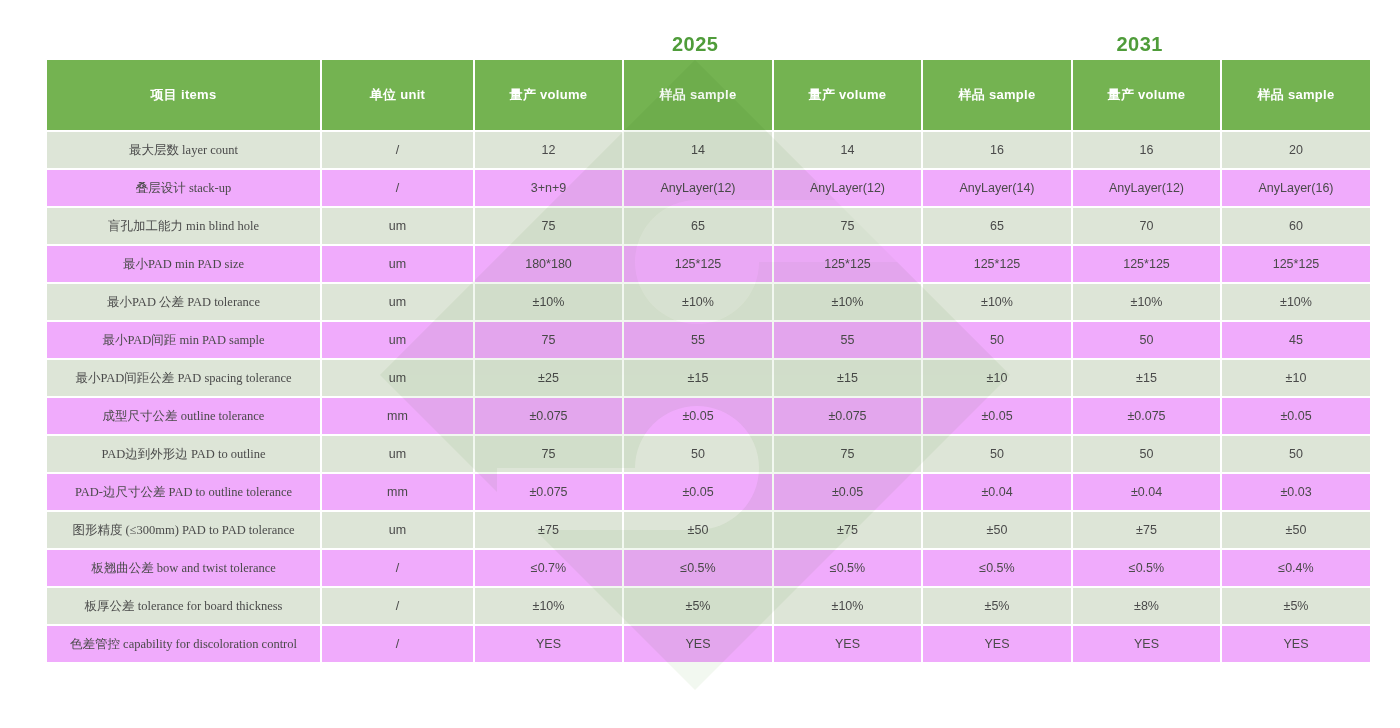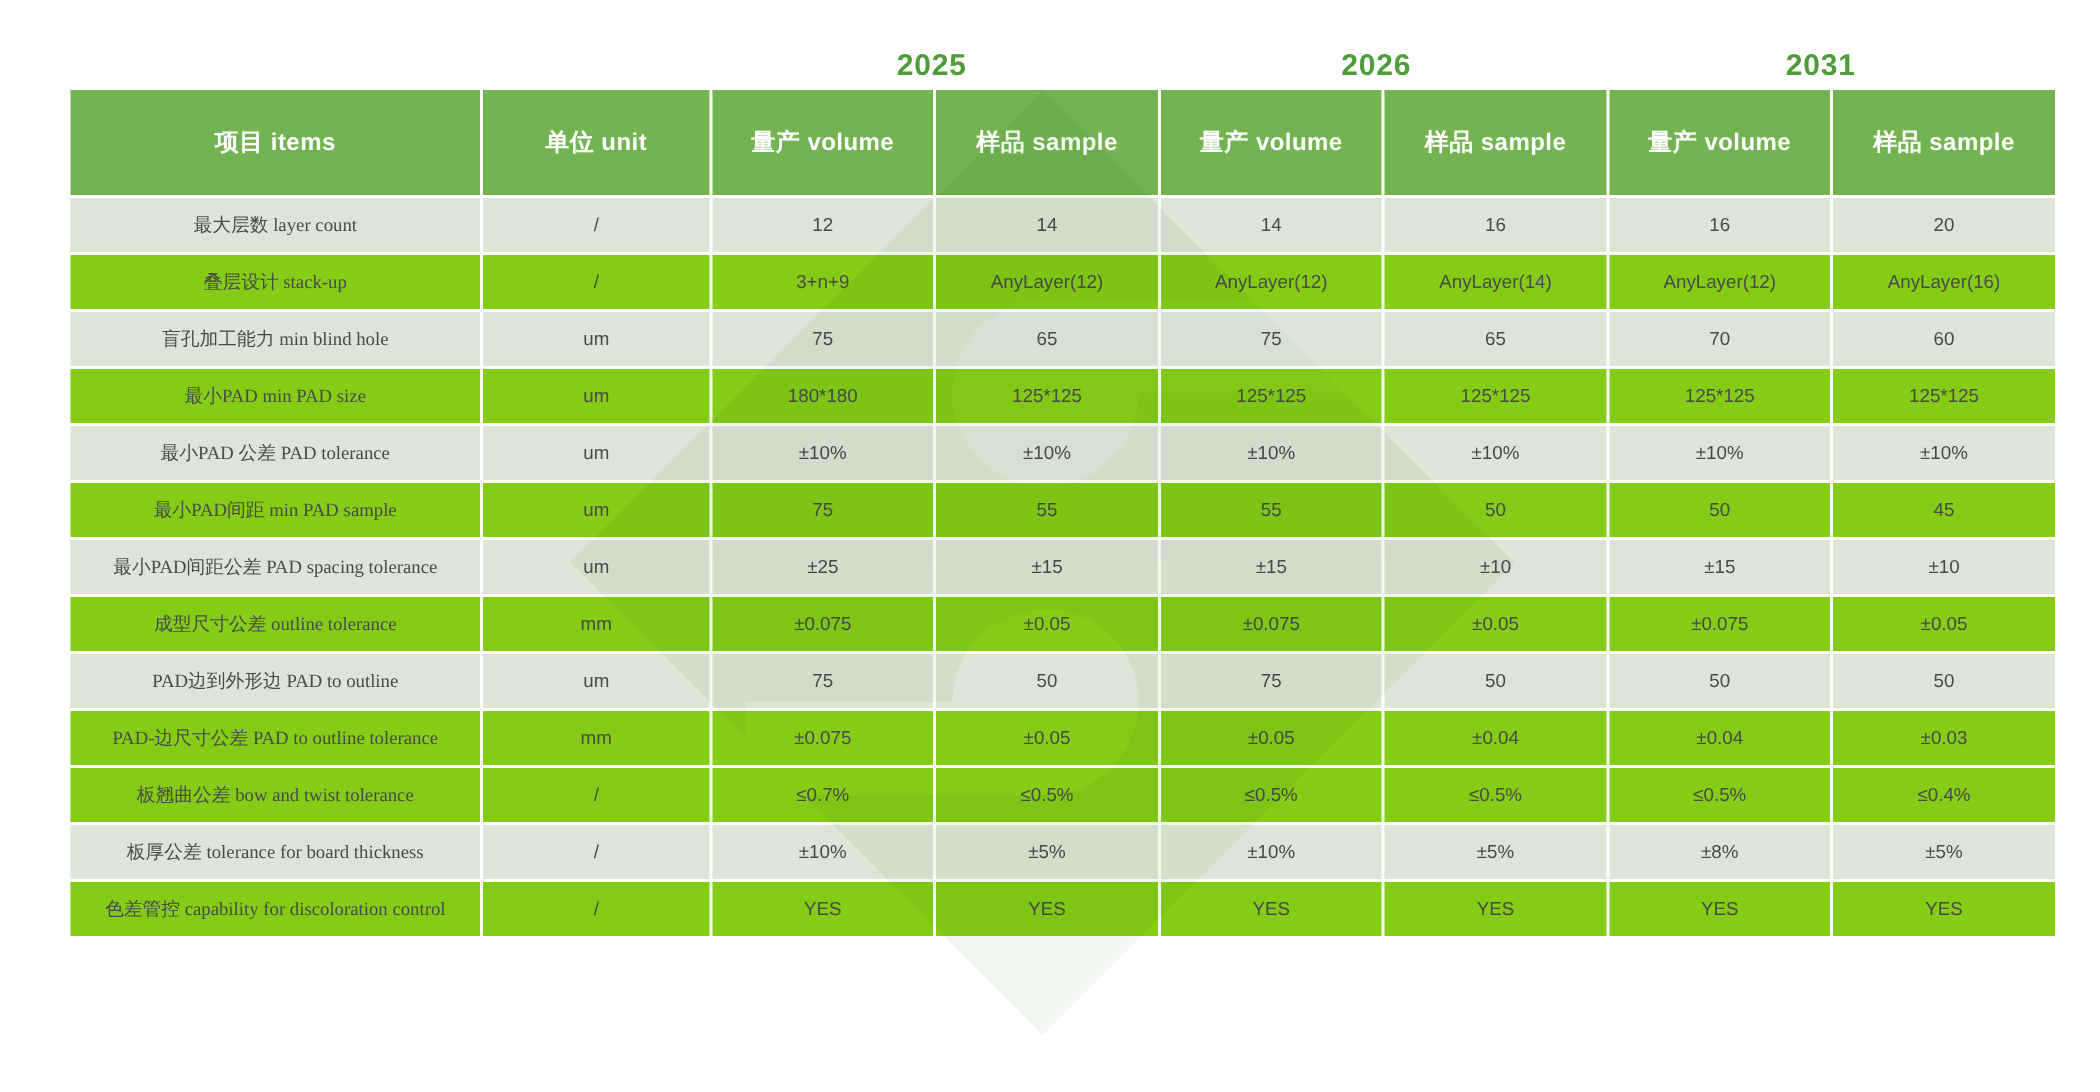--- a/index.html
+++ b/index.html
@@ -66,57 +66,56 @@
   }
   #spec-table th, #spec-table td {
     padding: 0;
     margin: 0;
   }
 
   
   thead th {
     background: #74b351;
     color: #ffffff;
-    font-size: 16px;
+    font-size: 13px;
     font-weight: bold;
     height: 70px;
     vertical-align: middle;
     letter-spacing: .3px;
   }
 
   
   tbody td {
     height: 36px;
     text-align: center;
     vertical-align: middle;
     font-size: 12.5px;
     color: #4a4a4a;
     white-space: nowrap;
   }
   tbody td.item-cell {
     font-size: 12.5px;
     font-family: Liberation Serif, serif;
   }
   tbody tr.row-a td { background: #dde5d7; }
-  tbody tr.row-b td { background: #84cc16; }
+  tbody tr.row-b td { background: #f0abfc; }
 
   
   col.c-item   { width: 273px; }
   col.c-unit   { width: 151px; }
   col.c-data   { width: 147px; }
   col.c-data-w { width: 148px; }
 </style>
 </head>
 <body>
 
 <div id="page">
 
   <div id="year-band">
     <div class="year-label">2025</div>
-    <div class="year-label">2026</div>
     <div class="year-label">2031</div>
   </div>
 
   <table id="spec-table">
     <colgroup>
       <col class="c-item">
       <col class="c-unit">
       <col class="c-data">
       <col class="c-data-w">
       <col class="c-data">
@@ -230,20 +229,30 @@
         <tr class="row-b">
           <td class="item-cell">PAD-边尺寸公差 PAD to  outline tolerance</td>
           <td>mm</td>
           <td>±0.075</td>
           <td>±0.05</td>
           <td>±0.05</td>
           <td>±0.04</td>
           <td>±0.04</td>
           <td>±0.03</td>
         </tr>
+        <tr class="row-a">
+          <td class="item-cell">图形精度 (≤300mm)  PAD to  PAD tolerance</td>
+          <td>um</td>
+          <td>±75</td>
+          <td>±50</td>
+          <td>±75</td>
+          <td>±50</td>
+          <td>±75</td>
+          <td>±50</td>
+        </tr>
         <tr class="row-b">
           <td class="item-cell">板翘曲公差 bow and twist tolerance</td>
           <td>/</td>
           <td>≤0.7%</td>
           <td>≤0.5%</td>
           <td>≤0.5%</td>
           <td>≤0.5%</td>
           <td>≤0.5%</td>
           <td>≤0.4%</td>
         </tr>

